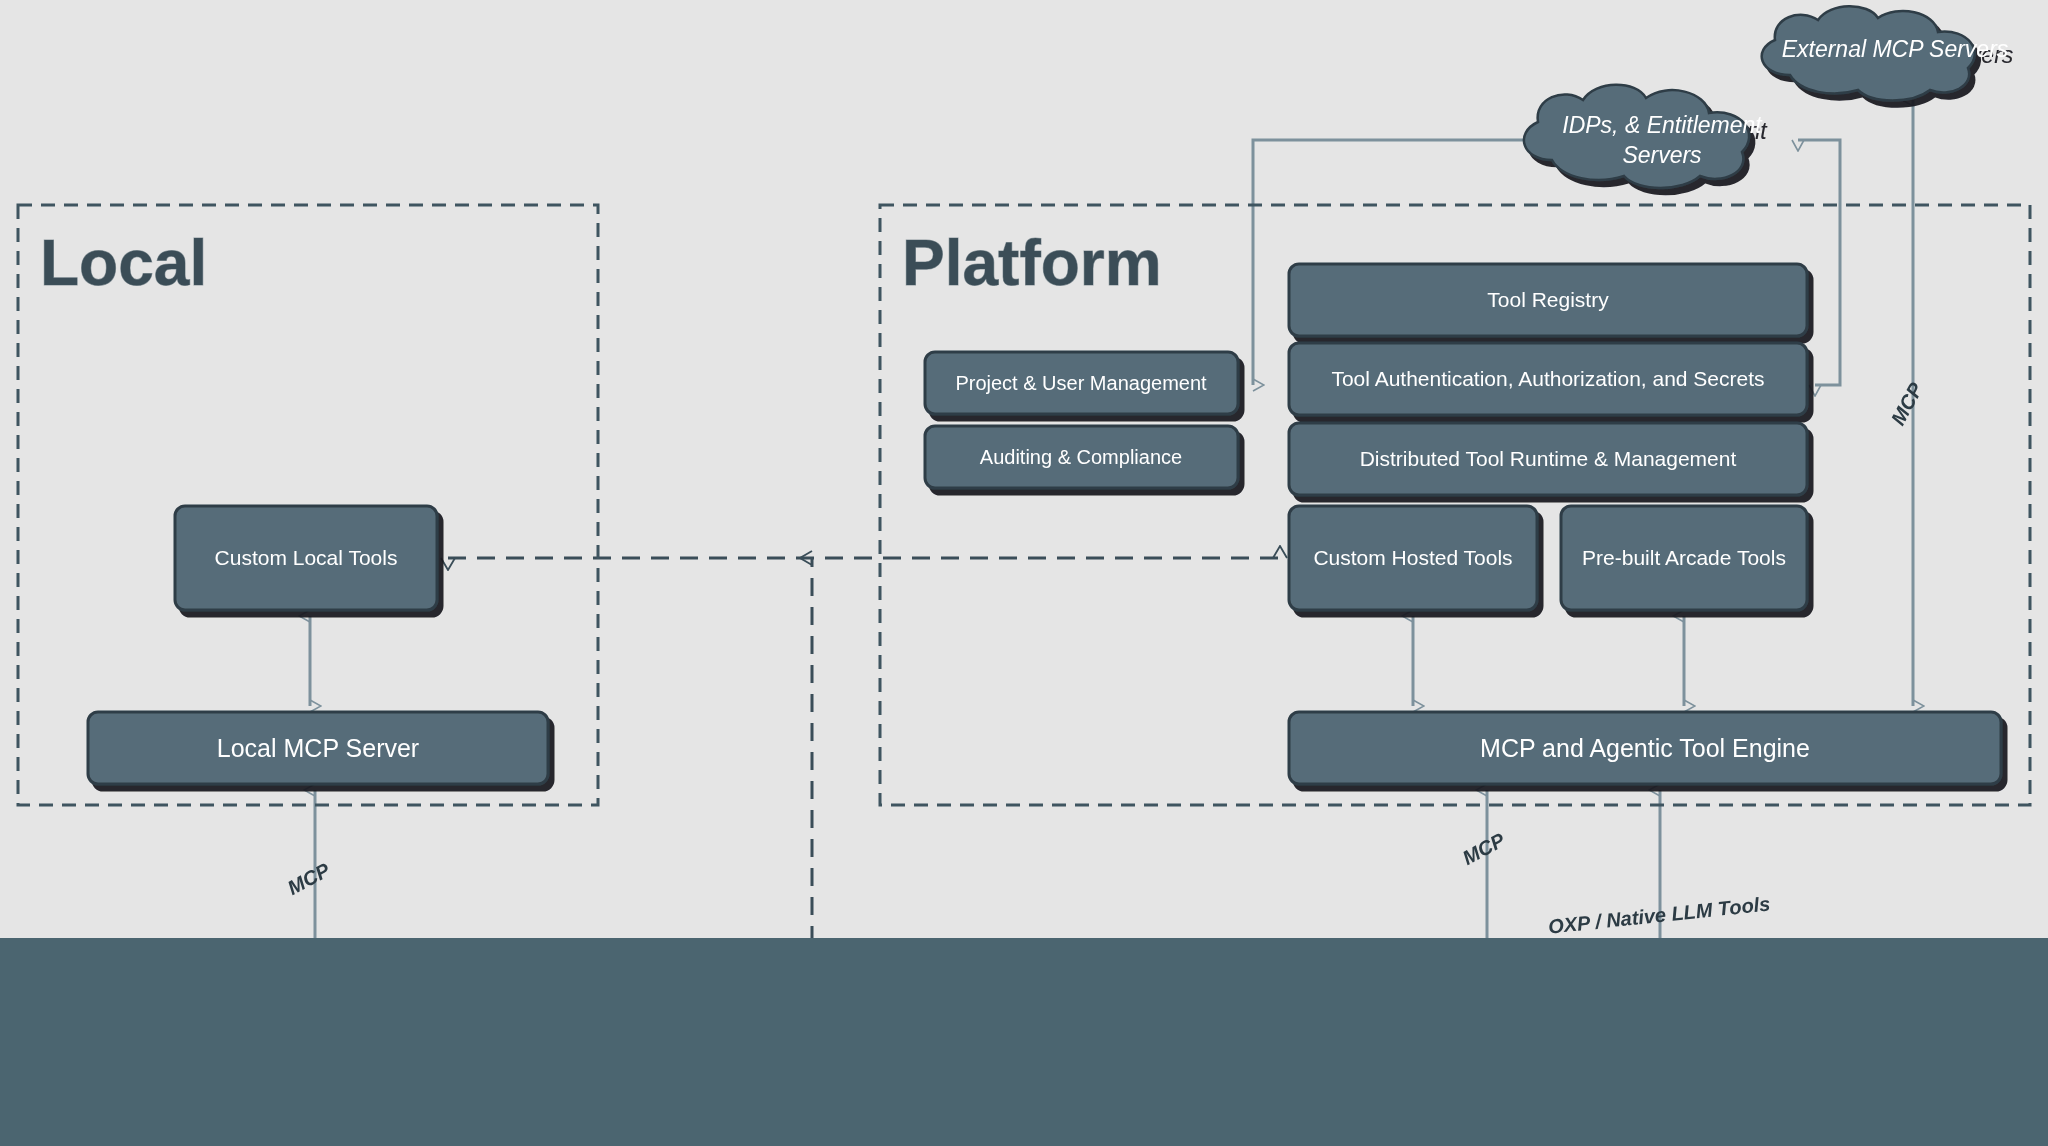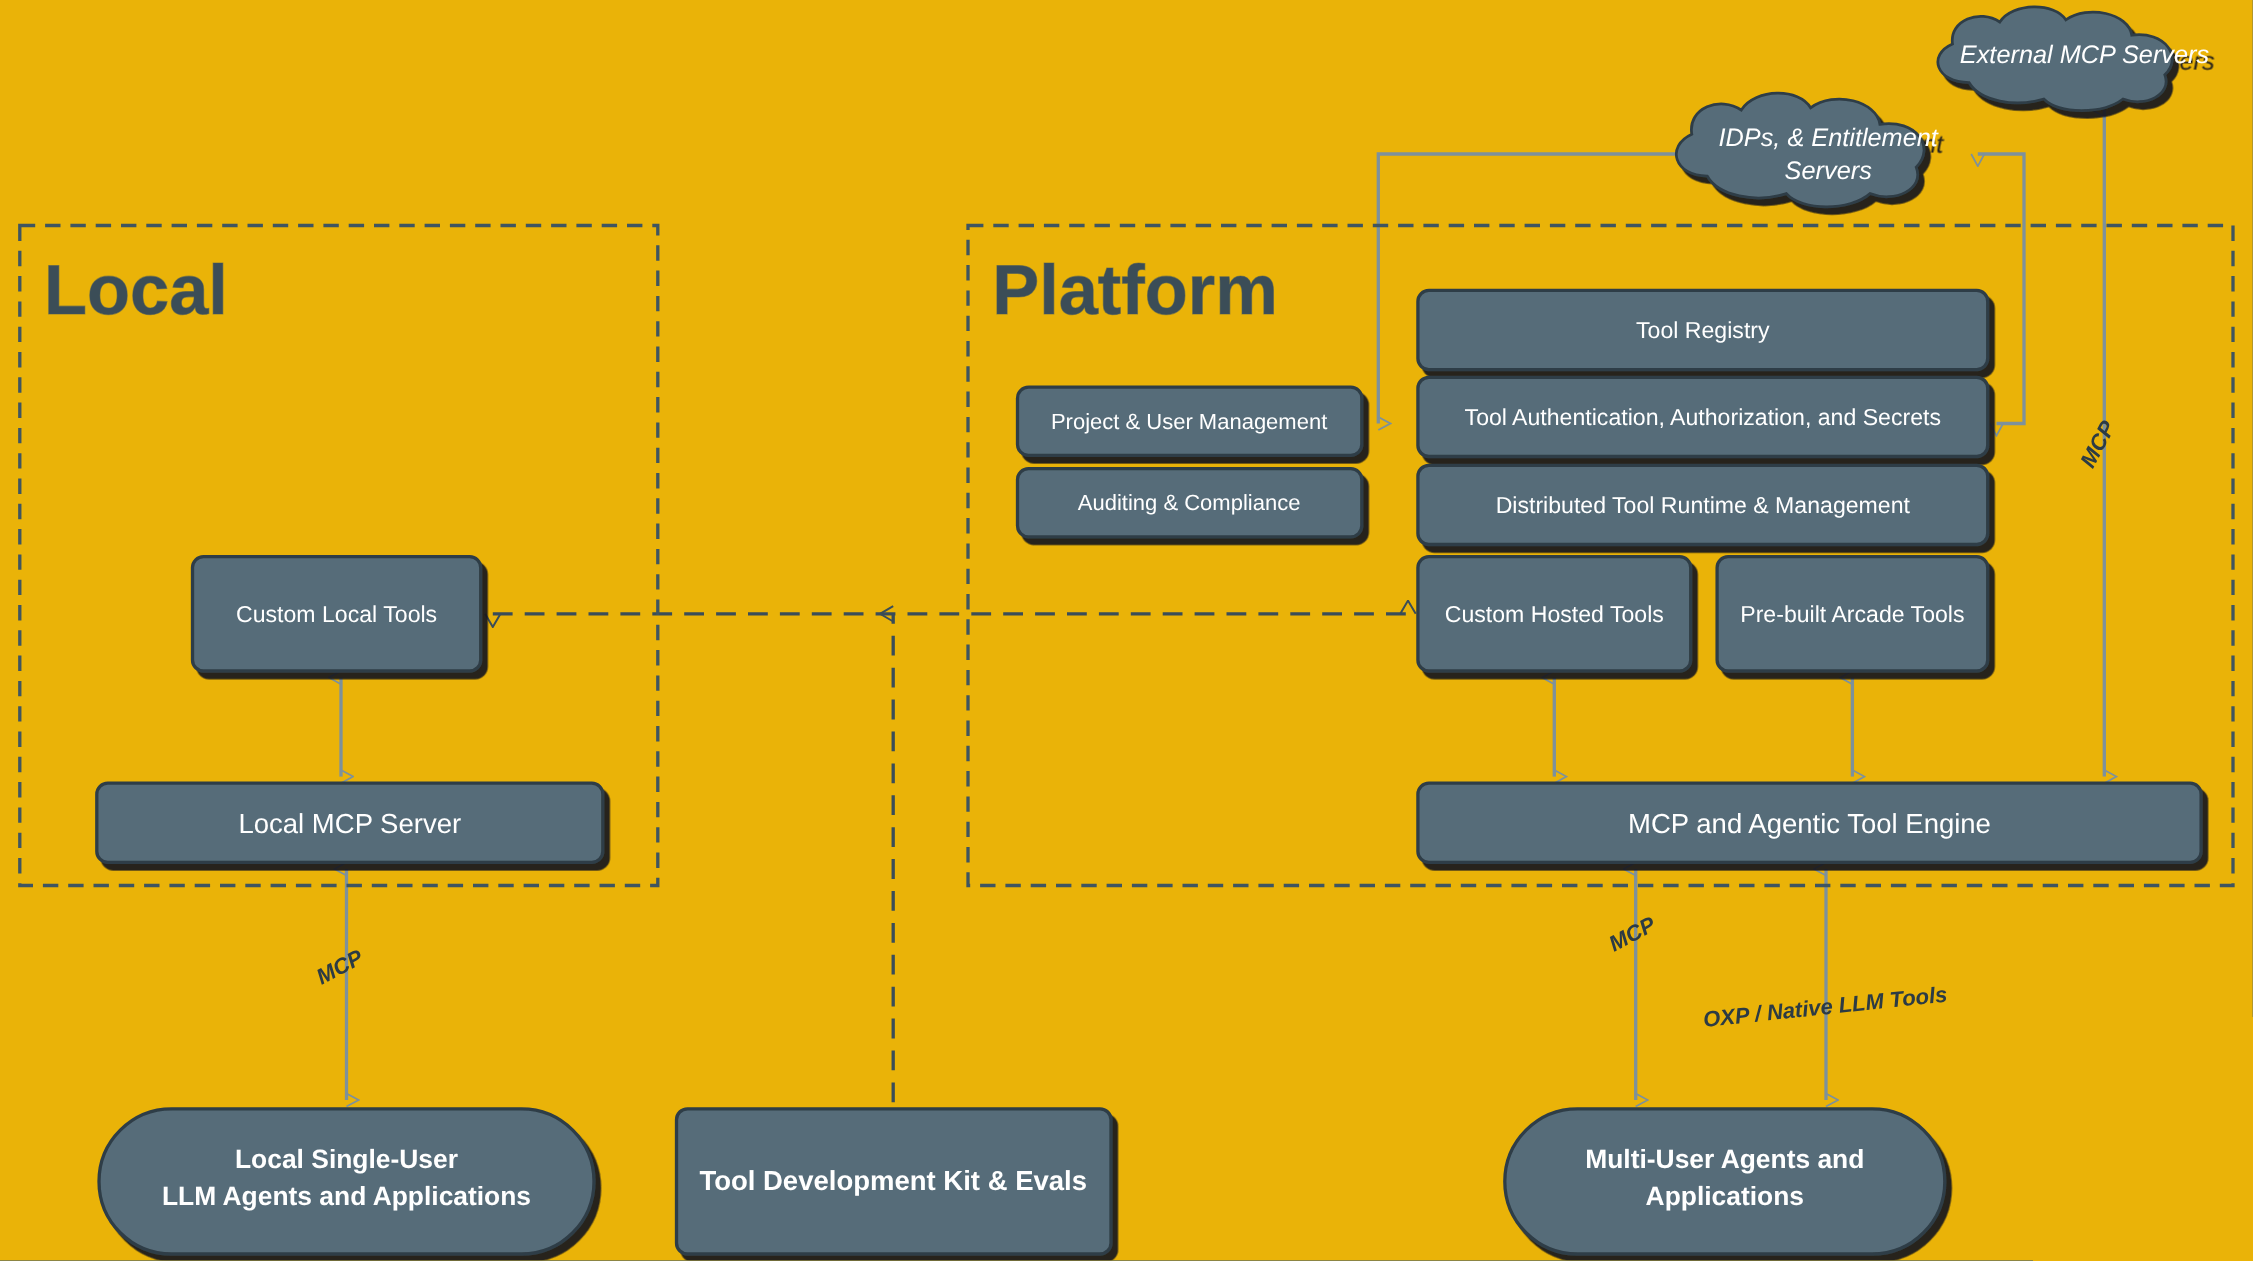--- a/index.html
+++ b/index.html
@@ -1,16 +1,16 @@
 <!DOCTYPE html>
 <html><head>
 <meta charset="utf-8">
 <style>
   html,body{margin:0;padding:0;background:#4b6570;}
-  #stage{position:relative;width:2048px;height:1146px;background:#eab308;
+  #stage{position:relative;width:2048px;height:938px;background:#e5e5e5;
          font-family:"Liberation Sans", sans-serif; overflow:hidden;}
   svg.layer{position:absolute;top:0;left:0;width:2048px;height:1146px;}
   .node-label{fill:#ffffff;font-family:"Liberation Sans",sans-serif;}
   .zone-title{font-family:"Liberation Sans",sans-serif;font-weight:700;
               fill:#3b4d57;stroke:#43586280;stroke-width:1;}
   .edge-label{font-family:"Liberation Sans",sans-serif;font-style:italic;
               font-weight:700;fill:#2c3b44;font-size:20px;}
   .cloud-label{fill:#ffffff;font-style:italic;font-family:"Liberation Sans",sans-serif;font-size:23px;}
 </style>
 </head>

